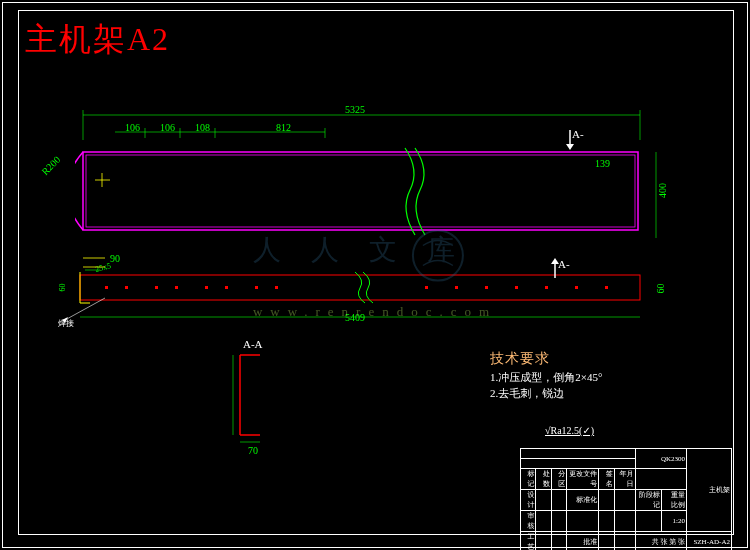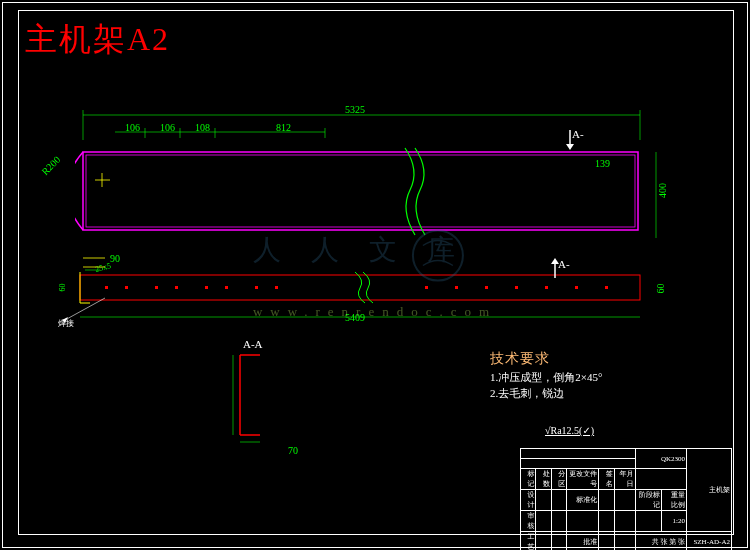--- a/index.html
+++ b/index.html
@@ -85,21 +85,21 @@
 <div class="dim-text" style="top:104px; left:345px;text-align:right;">5325</div>
 <div class="dim-text" style="top:122px; left:125px;">106</div>
 <div class="dim-text" style="top:122px; left:160px;">106</div>
 <div class="dim-text" style="top:122px; left:195px;">108</div>
 <div class="dim-text" style="top:122px; left:260px;padding-left:16px;">812</div>
 <div class="dim-text" style="top:122px; left:595px;margin-top:36px;">139</div>
 <div class="dim-text" style="top:160px; left:40px; transform:rotate(-45deg);">R200</div>
 <div class="dim-text" style="top:185px; left:655px; transform:rotate(-90deg);">400</div>
 <div class="dim-text" style="top:283px; left:655px; transform:rotate(-90deg);">60</div>
 <div class="dim-text" style="top:312px; left:345px;">5409</div>
-<div class="dim-text" style="top:445px; left:248px;margin-left:40px;">70</div>
+<div class="dim-text" style="top:445px; left:248px;">70</div>
 <div class="dim-text" style="top:263px; left:95px; transform:rotate(-15deg); font-size:8px;">25x5</div>
 
 <div class="section-label" style="top:128px; left:572px;">A-</div>
 <div class="section-label" style="top:258px; left:558px;">A-</div>
 <div class="section-label" style="top:338px; left:243px;">A-A</div>
 
 <svg style="top:130px;left:560px;" width="20" height="20">
     <line x1="10" y1="0" x2="10" y2="18" stroke="#fff" stroke-width="1.5"></line>
     <polygon points="10,20 6,14 14,14" fill="#fff"></polygon>
   </svg>

